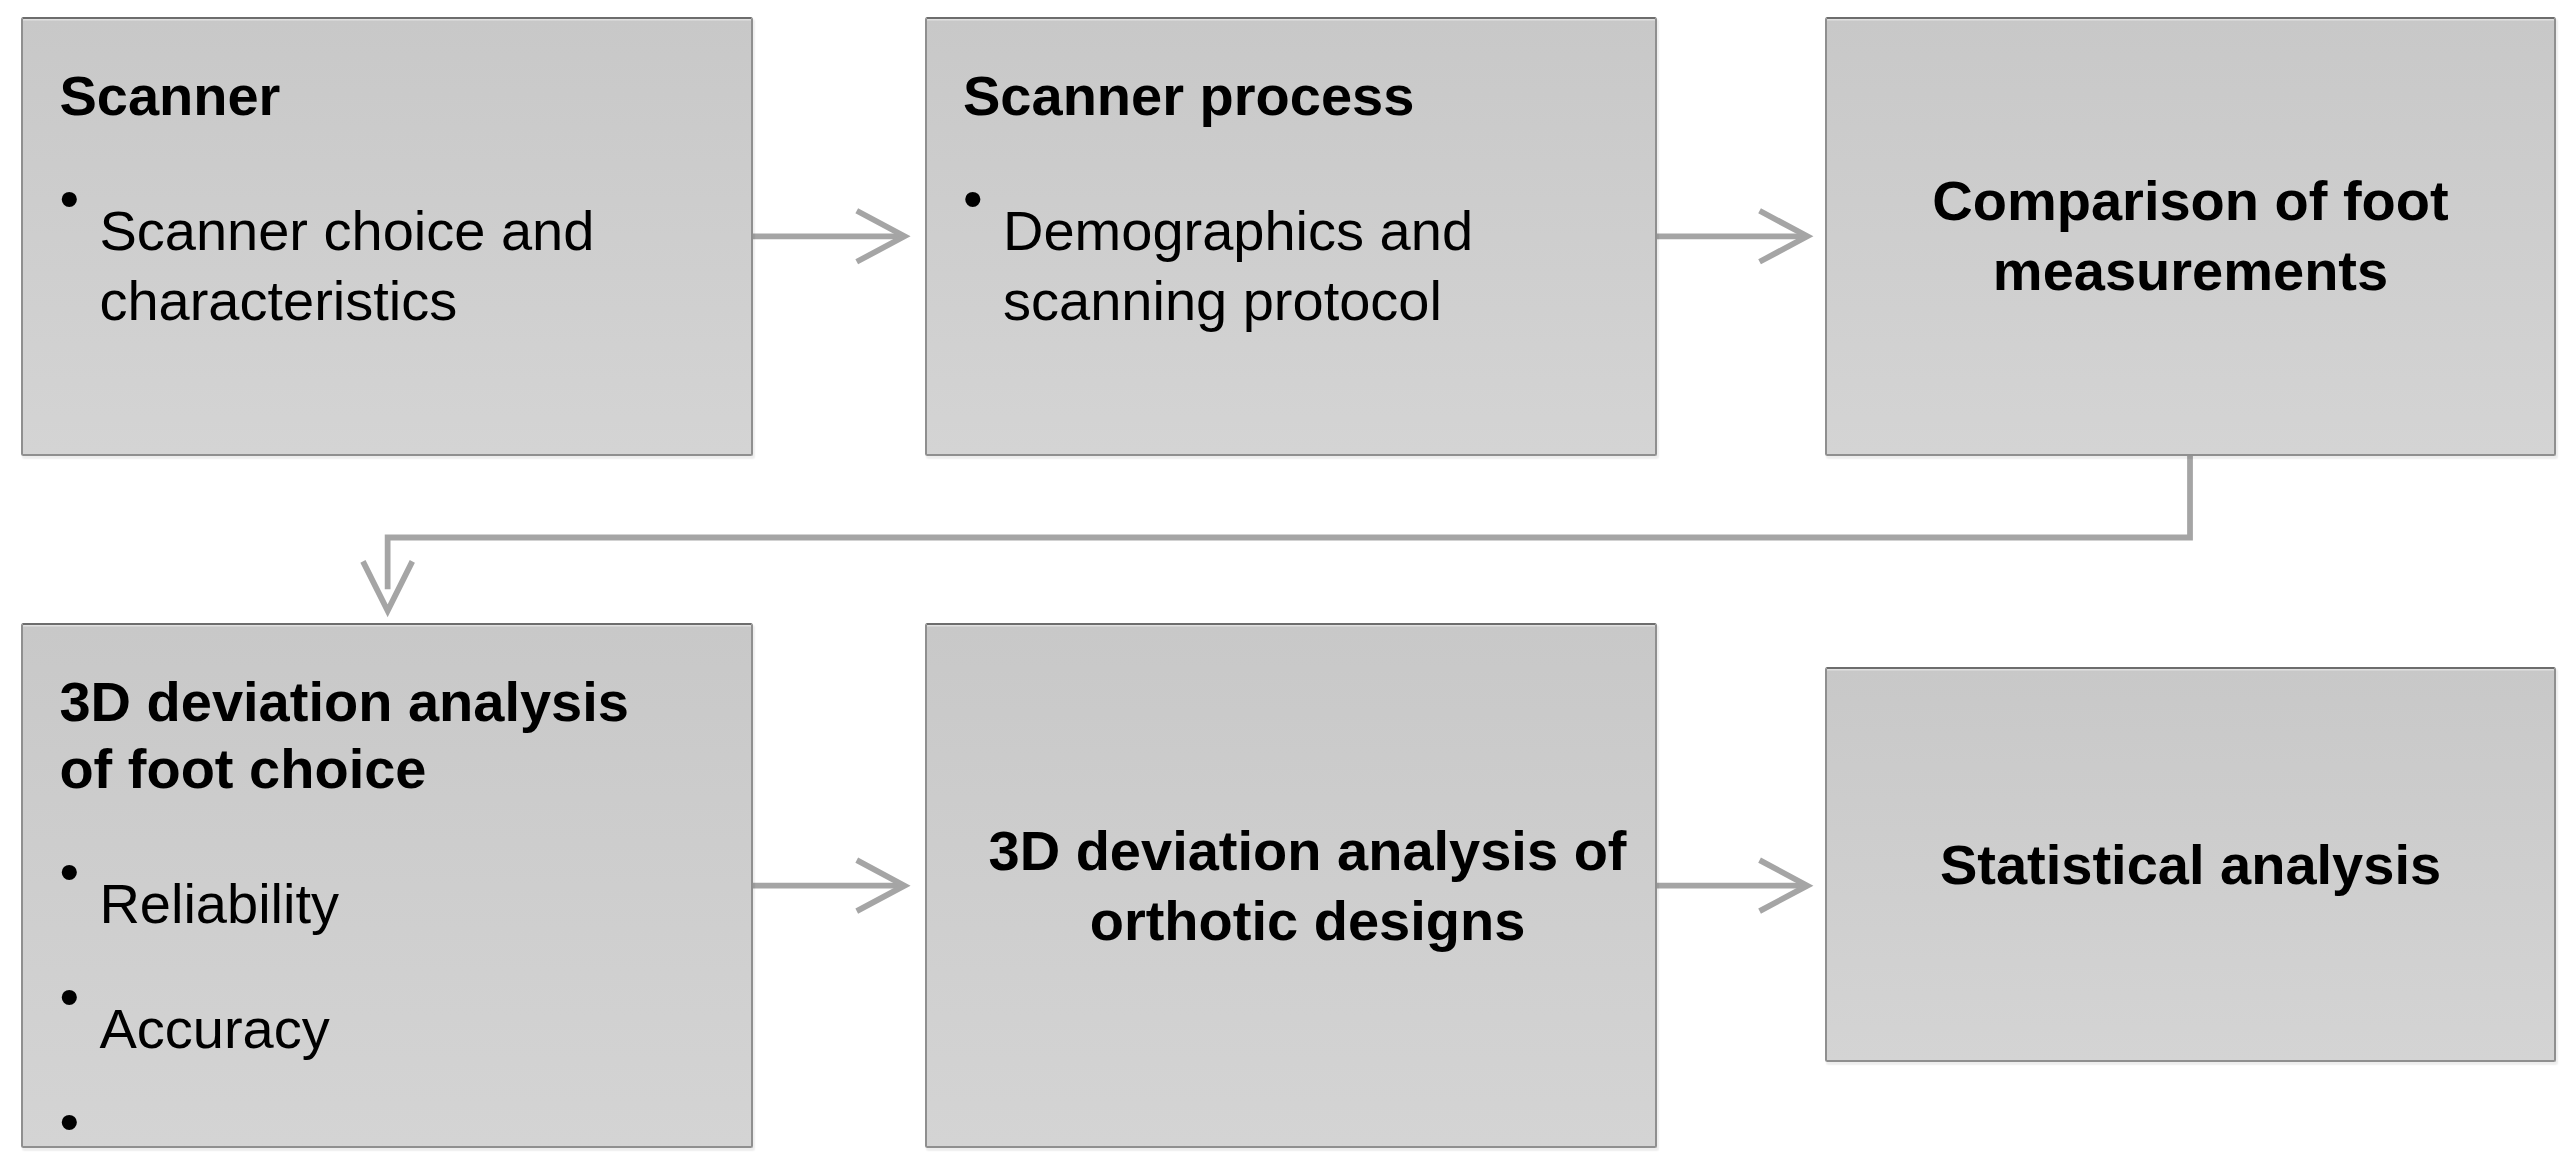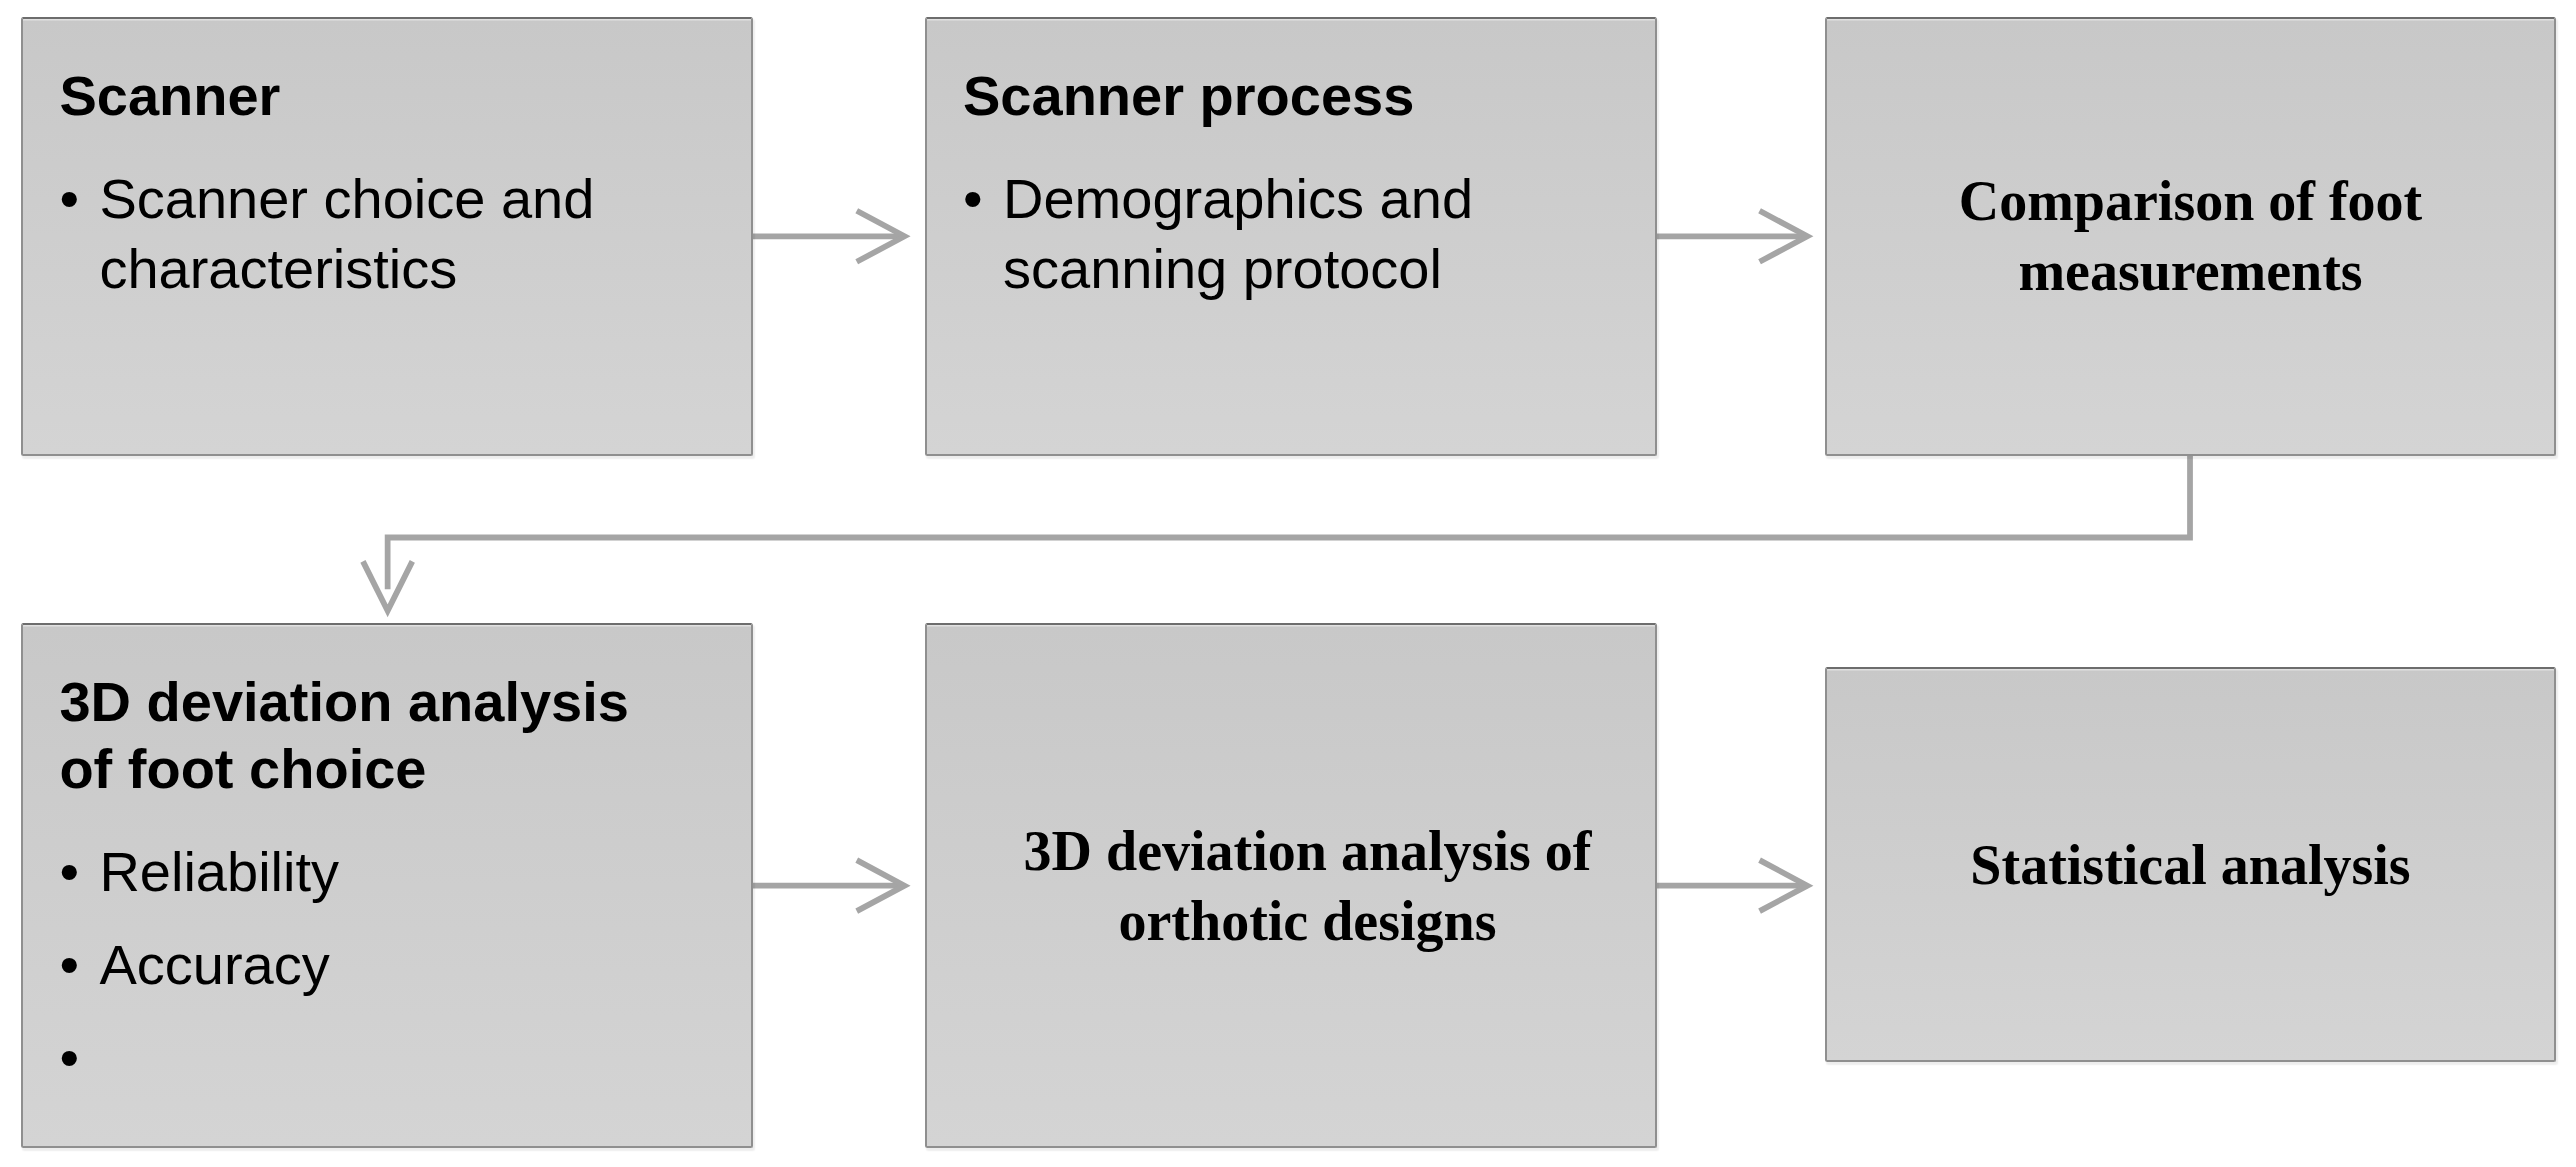--- a/index.html
+++ b/index.html
@@ -43,21 +43,20 @@
     line-height: 1.2;
   }
   .node.left-align {
     padding: 43px 45px 33px 36px;
   }
   .node.center-align {
     display: flex;
     align-items: center;
     justify-content: center;
     text-align: center;
-    font-family: Liberation Serif, serif;
   }
   .node-title {
     font-weight: 700;
     max-width: 593px;
   }
   .node.center-align .node-title {
     max-width: 650px;
     line-height: 1.25;
   }
   ul.bullets {
@@ -74,20 +73,21 @@
   ul.bullets li + li {
     margin-top: 23px;
   }
   .bullet-dot {
     flex: 0 0 auto;
     width: 40px;
     line-height: 1.25;
   }
   .bullet-text {
     max-width: 510px;
+    margin-top: 32px;
   }
 </style>
 </head>
 <body>
 
 <div class="stage">
 
   <svg class="connector-layer" viewBox="0 0 3130 1419">
 
     <g>

